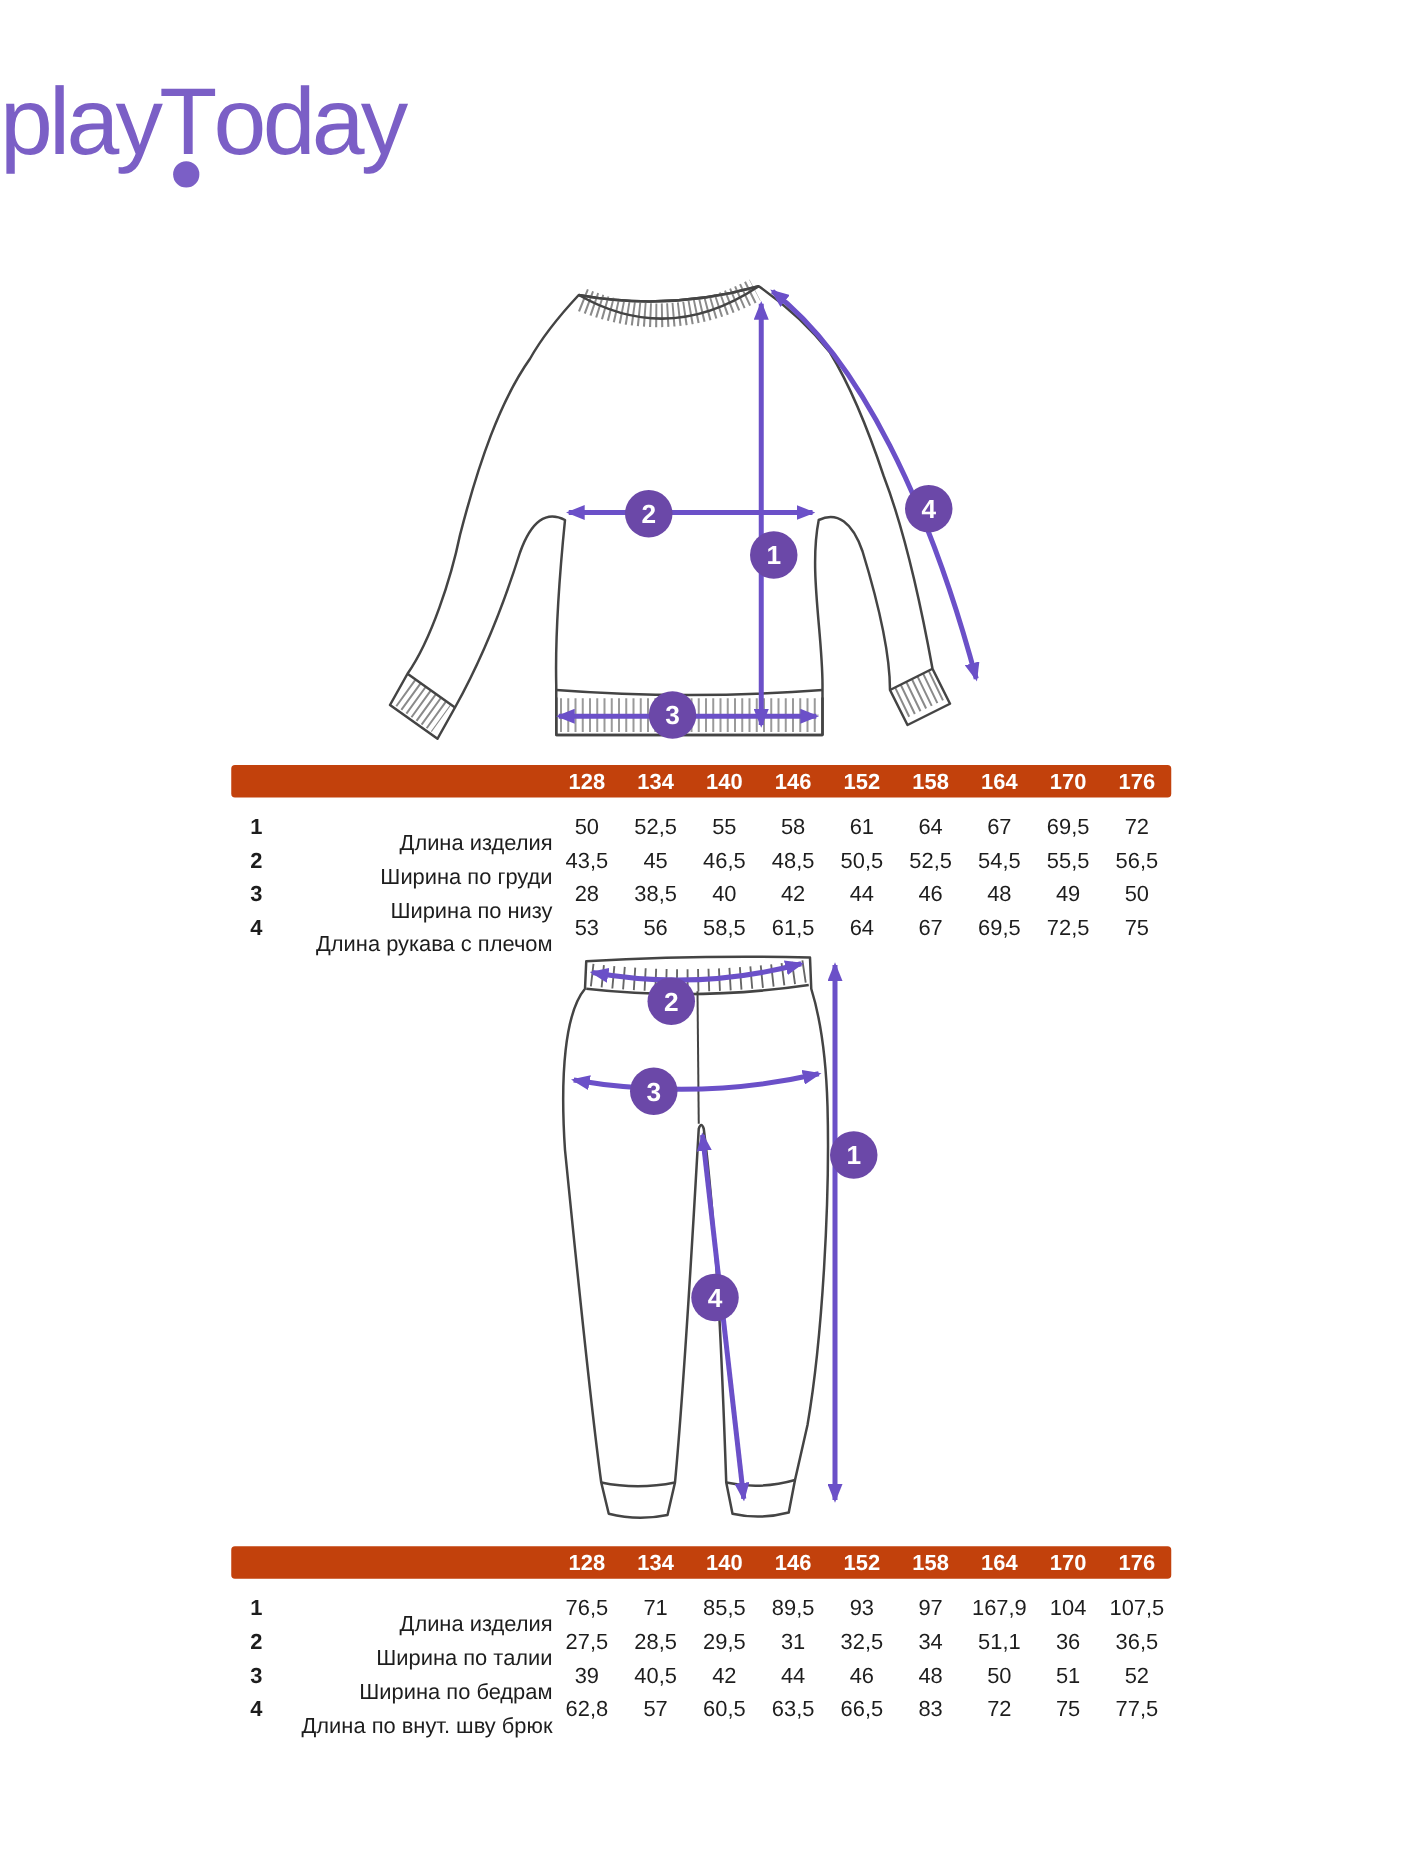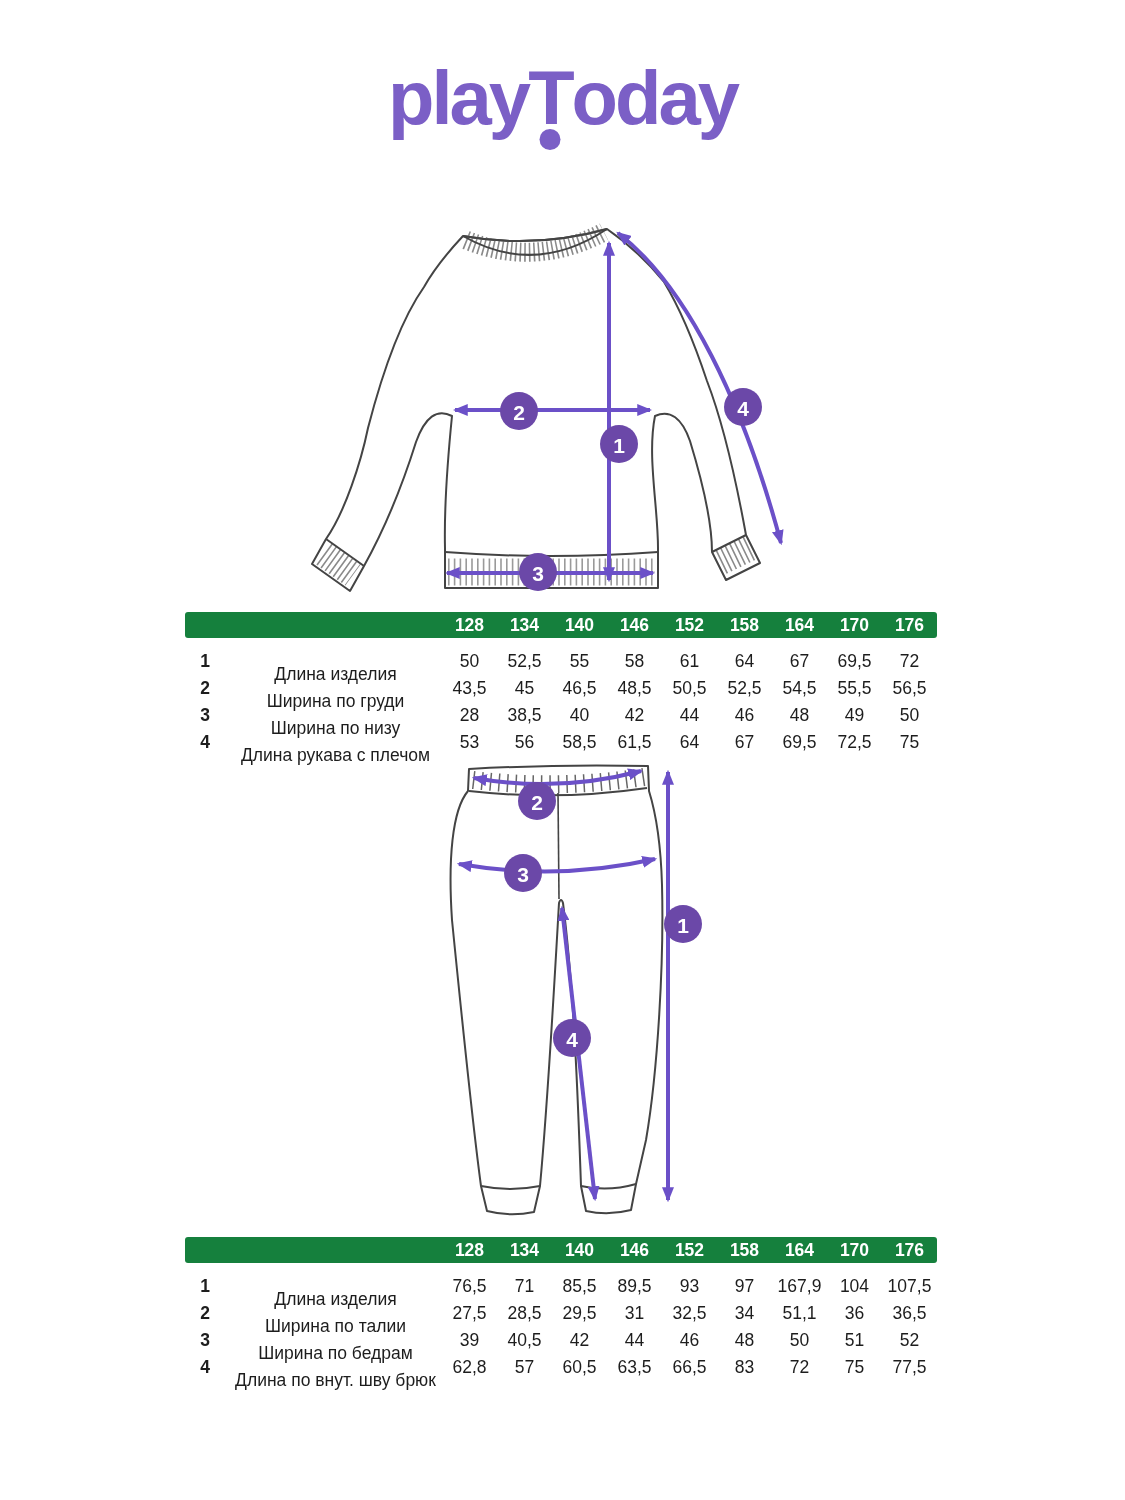--- a/index.html
+++ b/index.html
@@ -4,46 +4,46 @@
 <style>
   html,body { margin:0; padding:0; background:#fff; }
   .page {
     position:relative; width:1125px; height:1500px; background:#ffffff;
     font-family:"Liberation Sans", sans-serif; overflow:hidden;
   }
 
   
   .logo {
     position:absolute; top:60px; left:0; width:1125px;
-    text-align:center; line-height:1;
-    font-size:76px; font-weight:700; letter-spacing:-3px; color:#7b5fc6;
+    line-height:1;
+    font-size:76px; font-weight:400; letter-spacing:-3px; color:#7b5fc6;
   }
   .logo .lt { position:relative; display:inline-block; }
   .logo .lt::after {
     content:""; position:absolute; left:50%; transform:translateX(-50%);
     top:69px; width:21px; height:21px; border-radius:50%; background:#7b5fc6;
   }
 
   
   .diagram { position:absolute; }
   .diagram svg { display:block; }
 
   
   .size-table { position:absolute; left:185px; width:752px; color:#1d1d1d; }
   .thead {
     display:grid; grid-template-columns:40px 217px repeat(9,55px);
-    background:#15803d; border-radius:3px; height:26px; align-items:center;
+    background:#c2410c; border-radius:3px; height:26px; align-items:center;
     color:#ffffff; font-weight:700; font-size:17.5px;
   }
   .trow {
     display:grid; grid-template-columns:40px 217px repeat(9,55px);
     height:27px; align-items:center; font-size:17.5px;
   }
   .c, .hc { text-align:center; white-space:nowrap; }
-  .c.lbl { text-align:center; padding-left:4px;margin-top:26px; }
+  .c.lbl { text-align:right; padding-left:4px;margin-top:26px; }
   .c.num { font-weight:700; }
 </style>
 </head>
 <body>
 
 <div class="page">
 
   <div class="logo">
     <span>play</span><span class="lt"><span>T</span></span><span>oday</span>
   </div>

